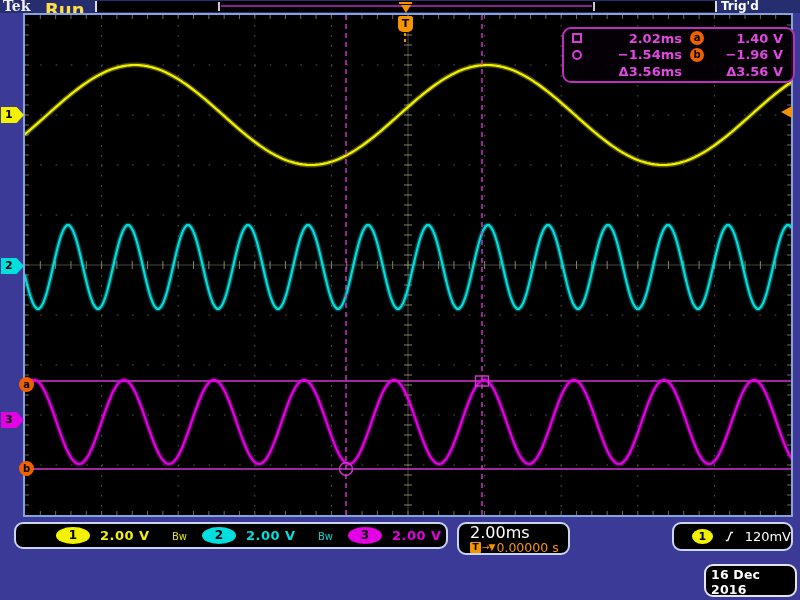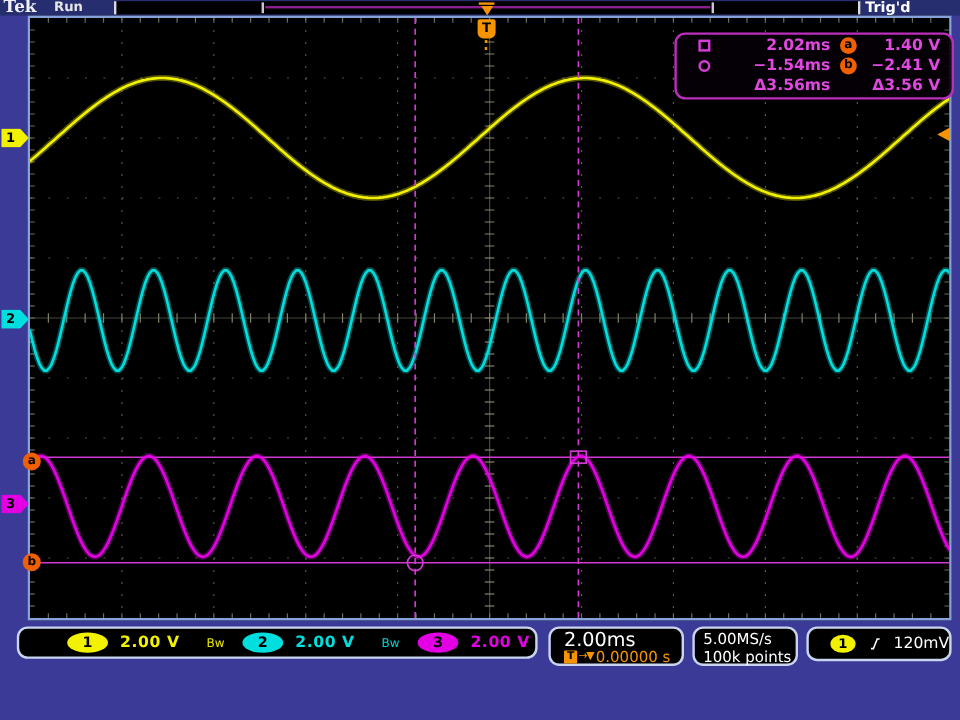--- a/index.html
+++ b/index.html
@@ -3,21 +3,21 @@
 <meta charset="utf-8">
 <style>
   * { margin:0; padding:0; box-sizing:border-box; }
   html,body { width:800px; height:600px; overflow:hidden; }
   body { font-family:"DejaVu Sans","Liberation Sans",sans-serif; background:#3b3b97; position:relative; }
   .screen { position:absolute; inset:0; width:800px; height:432px; }
 
   
   .header { position:absolute; left:0; top:0; width:800px; height:13px; background:#262e70; }
   .tek-logo { position:absolute; left:3px; top:-2px; color:#f0f0f4; font-size:14px; font-weight:bold; font-family:"DejaVu Serif","Liberation Serif",serif; letter-spacing:0; }
-  .acq-status { position:absolute; left:45px; top:-1px; color:#e5e5e5; font-size:11px; font-weight:bold;text-align:center; }
+  .acq-status { position:absolute; left:45px; top:-1px; color:#fde047; font-size:18px; font-weight:bold;text-align:center; }
   .trig-status { position:absolute; left:721px; top:-1px; color:#ffffff; font-size:12px; font-weight:bold; }
 
   .record-bar { position:absolute; left:95px; top:1px; width:622px; height:11px; background:#000000; }
   .rb-endcap { position:absolute; top:0; width:2px; height:11px; background:#d8d8e4; }
   .rb-endcap.left { left:0; } .rb-endcap.right { right:0; }
   .rb-bracket { position:absolute; top:1px; width:2px; height:9px; background:#cfc2d8; }
   .rb-bracket.b1 { left:123px; } .rb-bracket.b2 { left:498px; }
   .rb-window-line { position:absolute; left:126px; top:4px; width:371px; height:2px; background:#8c2090; }
   .rb-trig { position:absolute; left:304px; top:1px; width:13px; height:11px; }
   .rb-trig .bar { position:absolute; left:0; top:0; width:13px; height:2px; background:#f59400; }
@@ -36,21 +36,21 @@
   .ch-marker.m1 { top:107px; } .ch-marker.m2 { top:258px; } .ch-marker.m3 { top:412px; }
 
   
   .cursor-badge { position:absolute; left:19px; width:15px; height:15px; border-radius:50%; background:#f06000; color:#000; font-size:10px; font-weight:bold; text-align:center; line-height:15px; }
   .cursor-badge.a { top:377px; } .cursor-badge.b { top:461px; }
 
   
   .trig-level-arrow { position:absolute; left:781px; top:106px; width:11px; height:12px; background:#f59400; clip-path:polygon(100% 0,0 50%,100% 100%); }
 
   
-  .meas-box { position:absolute; left:562px; top:27px; width:233px; height:56px; background:rgba(4,0,6,0.9); border:2px solid #bc2ebc; border-radius:9px; display:grid; grid-template-columns:26px 84px 34px 1fr; grid-auto-rows:16.5px; align-items:center; padding:1px 10px 1px 18px; color:#e048e0; font-size:13px; font-weight:600; }
+  .meas-box { position:absolute; left:562px; top:27px; width:233px; height:56px; background:rgba(4,0,6,0.9); border:2px solid #bc2ebc; border-radius:9px; display:grid; grid-template-columns:26px 84px 34px 1fr; grid-auto-rows:16.5px; align-items:center; padding:1px 10px 1px 8px; color:#e048e0; font-size:13px; font-weight:600; }
   .meas-box .num { text-align:right; white-space:nowrap; }
   .icon-square { width:10px; height:10px; border:2px solid #d83cd8; display:inline-block; }
   .icon-circle { width:10px; height:10px; border:2px solid #d83cd8; border-radius:50%; display:inline-block; }
   .ab-badge { width:14px; height:14px; border-radius:50%; background:#f06000; color:#000; font-size:10px; font-weight:bold; text-align:center; line-height:14px; margin-left:8px; }
 
   
   .bbox { position:absolute; background:#000; border:2px solid #c9d4ef; border-radius:9px; color:#fff; }
   .channels-box { left:14px; top:522px; width:434px; height:27px; display:flex; align-items:center; padding-left:40px; }
   .ch-group { display:flex; align-items:center; }
   .ch-oval { width:34px; height:17px; border-radius:50%; color:#000; font-size:12px; font-weight:bold; text-align:center; line-height:17px; margin-right:10px; }
@@ -437,21 +437,21 @@
 
   <div class="meas-box">
     <span class="icon-square"></span>
     <span class="num">2.02ms</span>
     <span class="ab-badge">a</span>
     <span class="num">1.40 V</span>
 
     <span class="icon-circle"></span>
     <span class="num">−1.54ms</span>
     <span class="ab-badge">b</span>
-    <span class="num">−2.41 V</span>
+    <span class="num">−1.96 V</span>
 
     <span></span>
     <span class="num">Δ3.56ms</span>
     <span></span>
     <span class="num">Δ3.56 V</span>
   </div>
 
   <div class="bbox channels-box">
     <div class="ch-group">
       <div class="ch-oval" style="background: rgb(242, 242, 0);">1</div>
@@ -472,27 +472,27 @@
 
   <div class="bbox timebase-box">
     <div class="tb-scale">2.00ms</div>
     <div class="tb-delay">
       <span class="tb-t-icon">T</span>
       <span class="tb-arrows">→▼</span>
       <span>0.00000 s</span>
     </div>
   </div>
 
-  <div class="bbox sample-box">
-    <div>5.00MS/s</div>
-    <div>100k points</div>
-  </div>
 
   <div class="bbox trigger-box">
     <div class="trig-src-oval">1</div>
     <svg class="slope-icon" width="11" height="13" viewBox="0 0 11 13">
       <path d="M1,11.5 H3.5 L7.5,1.5 H10" stroke="#ffffff" stroke-width="1.6" fill="none"></path>
     </svg>
     <div class="trig-level">120mV</div>
   </div>
 
+  <div class="bbox datetime-box">
+    <div>16 Dec 2016</div>
+    <div>16:14:13</div>
+  </div>
 
 </div>
 
 </body></html>

